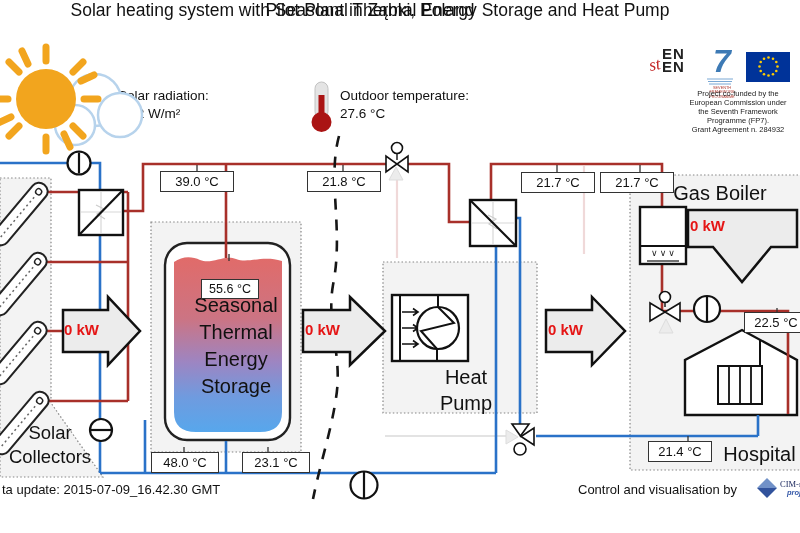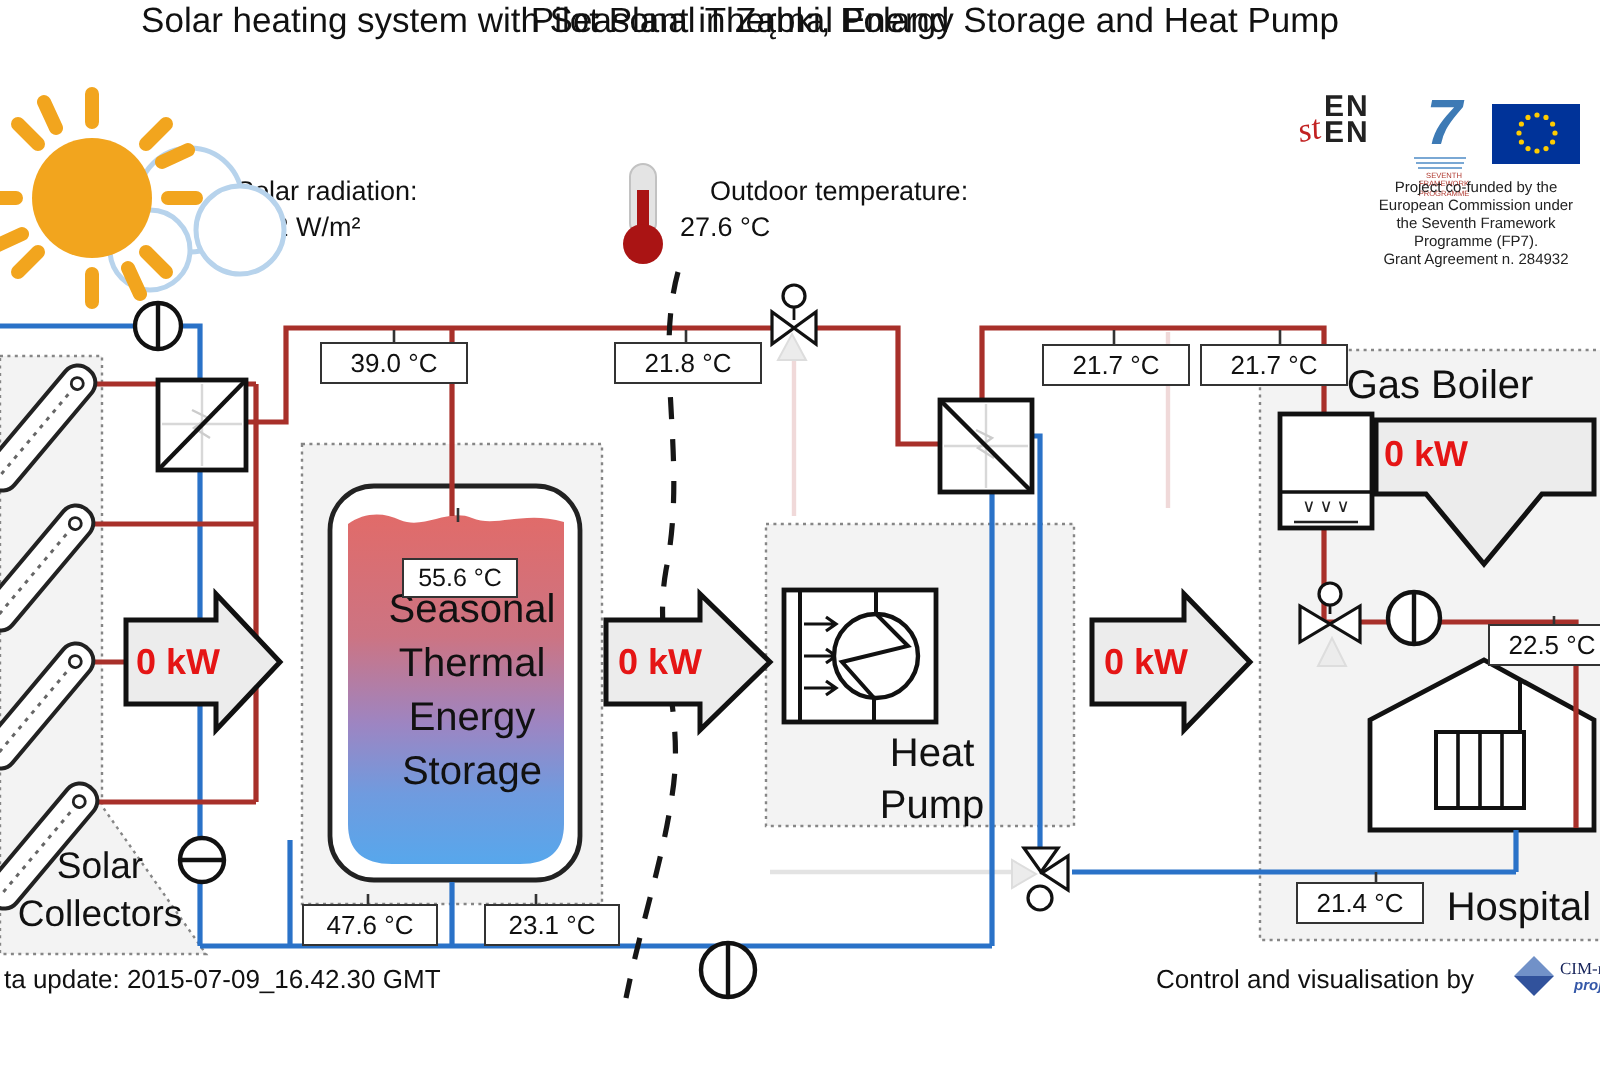--- a/index.html
+++ b/index.html
@@ -2,22 +2,22 @@
 <html style="--hot: #a8302a; --cold: #2a72c8; --power: #e51515; --sun: #f2a51e; --eu-blue: #003399;"><head>
 <meta charset="utf-8">
 <style>
   html,body{margin:0;padding:0}
   body{width:800px;height:533px;position:relative;overflow:hidden;background:#fff;
        font-family:"Liberation Sans",sans-serif;color:#111}
   .abs{position:absolute}
   .tbox{position:absolute;background:#fff;border:1.4px solid #333;font-size:13px;
         line-height:19px;height:19px;text-align:center;white-space:nowrap;z-index:6}
   .big{font-size:20px;text-align:center;white-space:pre-line;line-height:26px;z-index:5}
-  .pw{font-weight:700;font-size:18px;color:var(--power,#e51515);white-space:nowrap;
-      text-align:right;z-index:6}
+  .pw{font-weight:700;font-size:15px;color:var(--power,#e51515);white-space:nowrap;
+      text-align:left;z-index:6}
   .small-lbl{font-size:13.5px;line-height:18px;white-space:nowrap}
   svg.layer{position:absolute;left:0;top:0;z-index:2}
   .hot{stroke:var(--hot,#a8302a);stroke-width:2.6;fill:none}
   .cold{stroke:var(--cold,#2a72c8);stroke-width:2.6;fill:none}
   .pale-hot{stroke:#f0d9d9;stroke-width:2.2;fill:none}
   .pale-gray{stroke:#e3e3e3;stroke-width:2.2;fill:none}
   .tick{stroke:#333;stroke-width:1.3;fill:none}
   .region{fill:#f3f3f3;stroke:#868686;stroke-width:1.2;stroke-dasharray:1.5 2.2}
   .icon-stroke{stroke:#111;fill:#fff}
   .sunfill{fill:var(--sun,#f2a51e)}
@@ -253,21 +253,21 @@
     <polygon points="757,488 767,478 777,488" fill="#7191c8"></polygon>
     <polygon points="757,488 767,498 777,488" fill="#31529c"></polygon>
   </g>
 </svg>
 
 <div class="abs title" style="left:0;top:7;width:740px">Solar heating system with Seasonal Thermal Energy Storage and Heat Pump</div>
 <div class="abs title" style="left:0;top:30;width:740px">Pilot Plant in Ząbki, Poland</div>
 
 <div class="abs small-lbl" style="left:118px;top:87px">Solar radiation:</div>
 <div class="abs small-lbl" style="left:118px;top:105px">61.2 W/m²</div>
-<div class="abs small-lbl" style="left:355px;top:87px">Outdoor temperature:</div>
+<div class="abs small-lbl" style="left:340px;top:87px">Outdoor temperature:</div>
 <div class="abs small-lbl" style="left:340px;top:105px">27.6 °C</div>
 
 <div class="abs" style="left:650px;top:47px;width:48px;z-index:5">
   <div style="font-weight:800;font-size:15px;line-height:13px;letter-spacing:1px;color:#222;margin-left:12px">EN</div>
   <div style="font-weight:800;font-size:15px;line-height:13px;letter-spacing:1px;color:#222;margin-left:12px">EN</div>
   <span class="abs" style="left:-1px;top:8px;color:#c22222;font-family:'Liberation Serif',serif;font-style:italic;font-size:17px;transform:rotate(-12deg)">st</span>
 </div>
 <div class="abs" style="left:704px;top:45px;width:36px;z-index:5">
   <div style="font-size:32px;font-weight:700;font-style:italic;color:#3d7ab5;line-height:32px;text-align:center">7</div>
   <div style="font-size:3.8px;line-height:4.4px;color:#b03a30;text-align:center;white-space:pre-line;margin-top:9px">SEVENTH FRAMEWORK
@@ -277,21 +277,21 @@
 European Commission under
 the Seventh Framework
 Programme (FP7).
 Grant Agreement n. 284932</div>
 
 <div class="tbox" style="left:160px;top:171px;width:72px">39.0 °C</div>
 <div class="tbox" style="left:307px;top:171px;width:72px">21.8 °C</div>
 <div class="tbox" style="left:521px;top:172px;width:72px">21.7 °C</div>
 <div class="tbox" style="left:600px;top:172px;width:72px">21.7 °C</div>
 <div class="tbox" style="left:201px;top:279px;width:56px;font-size:12.5px;height:18px;line-height:18px">55.6 °C</div>
-<div class="tbox" style="left:151px;top:452px;width:66px">47.6 °C</div>
+<div class="tbox" style="left:151px;top:452px;width:66px">48.0 °C</div>
 <div class="tbox" style="left:242px;top:452px;width:66px">23.1 °C</div>
 <div class="tbox" style="left:744px;top:312px;width:62px">22.5 °C</div>
 <div class="tbox" style="left:648px;top:441px;width:62px">21.4 °C</div>
 
 <div class="abs pw" style="left:64px;top:321px;width:46px">0 kW</div>
 <div class="abs pw" style="left:305px;top:321px;width:46px">0 kW</div>
 <div class="abs pw" style="left:548px;top:321px;width:46px">0 kW</div>
 <div class="abs pw" style="left:690px;top:217px;width:44px">0 kW</div>
 
 <div class="abs big" style="left: 0px; top: 421px; width: 100px; font-size: 18.5px; line-height: 24px; white-space: pre-line;">Solar

